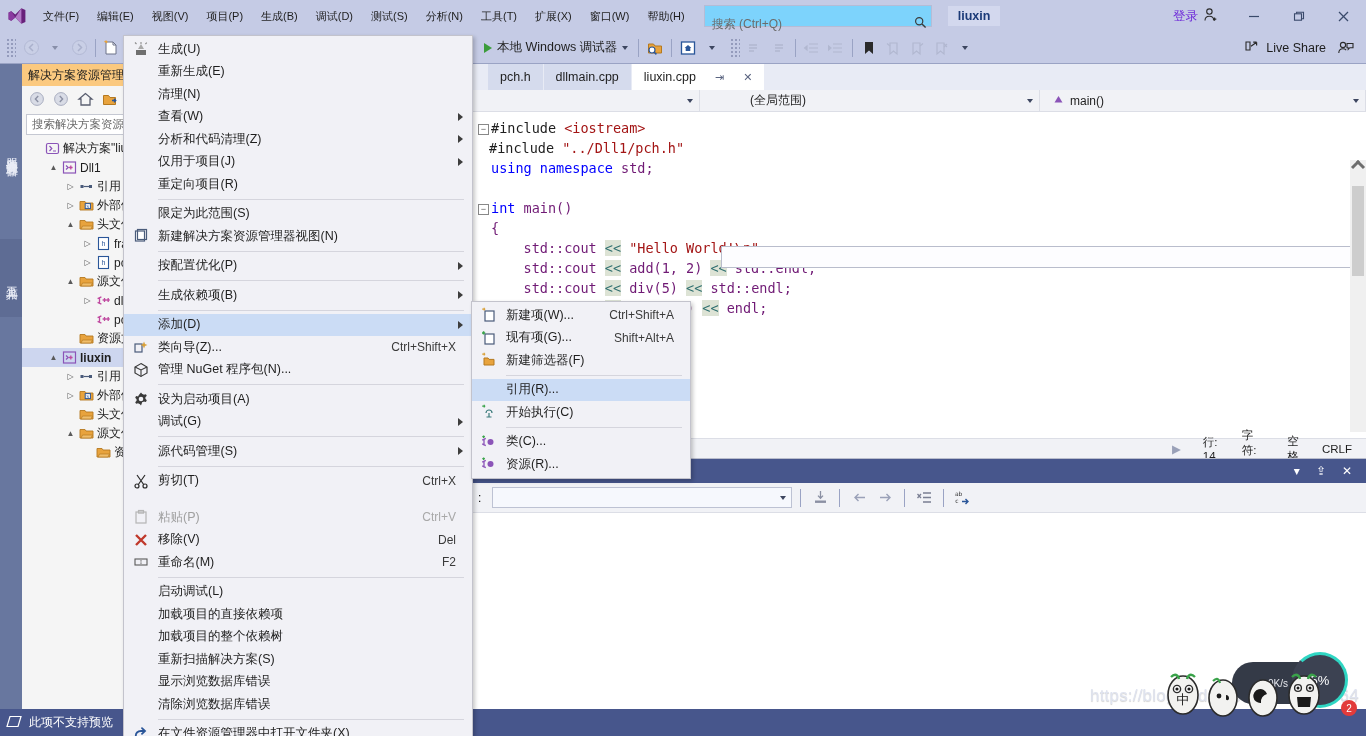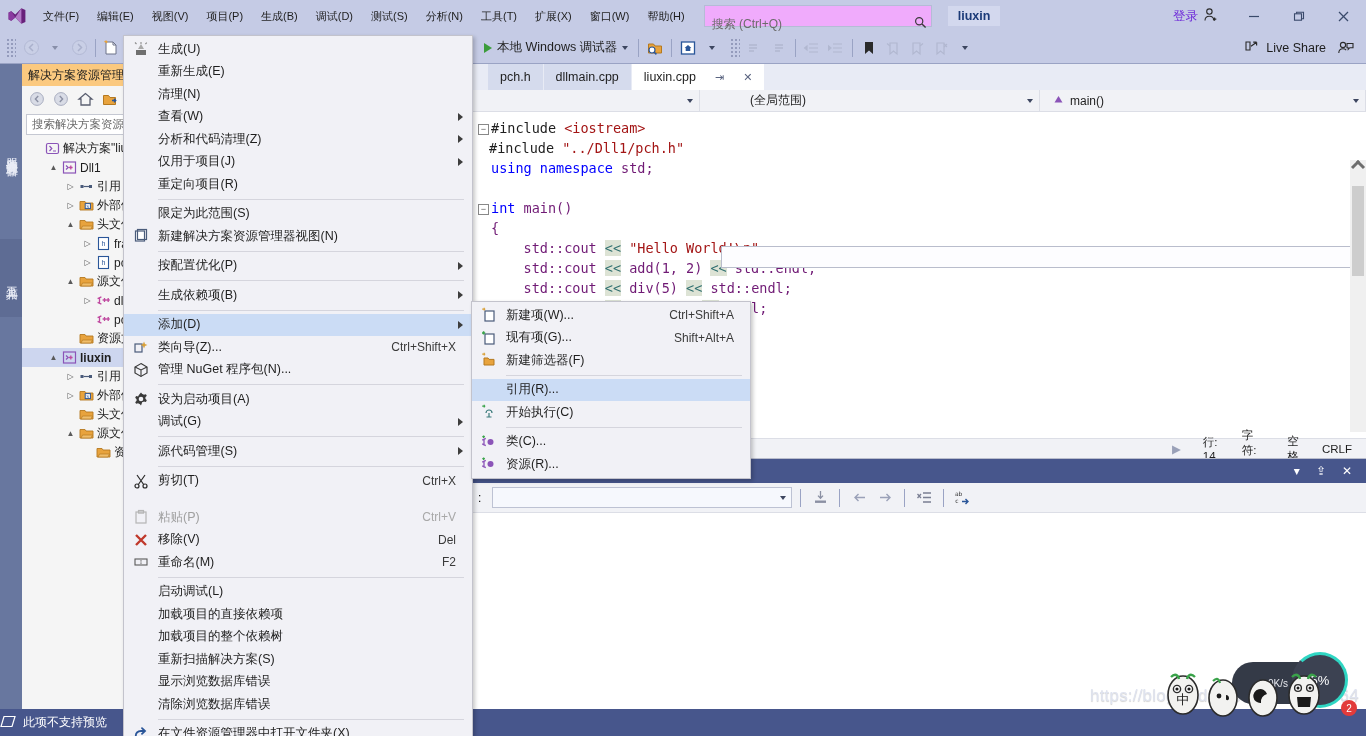--- a/index.html
+++ b/index.html
@@ -18,21 +18,21 @@
     background: #c5cbe5;
     display: flex; align-items: center;
   }
   .vs-logo { width: 34px; display: flex; justify-content: center; align-items: center; }
   .vs-logo svg { display: block; }
   .menu-item {
     padding: 4px 9px; font-size: 11px; color: #1e1e1e; white-space: nowrap;
     line-height: 18px;
   }
   .qsearch {
-    margin-left: 10px; width: 228px; height: 22px; background: #f0abfc;
+    margin-left: 10px; width: 228px; height: 22px; background: #7dd3fc;
     border: 1px solid #b5bcd6; display: flex; align-items: center;
     padding: 16px 4px 0 7px; color: #6b6b6b; font-size: 12px;
   }
   .qsearch .ph { flex: 1; }
   .acct {
     margin-left: 16px; background: #d3d8ee; color: #1b3a78; font-weight: bold;
     padding: 3px 10px; font-size: 12.5px;
   }
   .tb-right { margin-left: auto; display: flex; align-items: center; height: 32px; }
   .signin { display: flex; align-items: center; gap: 5px; padding: 0 12px; font-size: 12.5px; color: #6d28d9; }
@@ -115,21 +115,21 @@
   .btmwin-header { height: 24px; background: #47568c; display: flex; align-items: center;
                    padding: 0 6px; color: #fff; font-size: 12px; }
   .btmwin-toolbar { height: 30px; background: #f1f2f6; display: flex; align-items: center; gap: 4px;
                     padding: 0 6px; border-bottom: 1px solid #dcdee6; }
   .bw-combo { width: 300px; height: 21px; background: #f6f8fd; border: 1px solid #bdc2d3;
               display: flex; align-items: center; justify-content: flex-end; padding-right: 5px; }
   .bw-body { background: #fff; height: 197px; }
 
   
   .statusbar { position: absolute; left: 0; bottom: 0; width: 1366px; height: 27px; background: #47568c;
-               display: flex; align-items: center; color: #fff; font-size: 12px; gap: 7px; }
+               display: flex; align-items: center; color: #fff; font-size: 12px; padding-left: 6px; gap: 7px; }
   .sb-right { margin-left: auto; display: flex; align-items: center; gap: 10px; padding-right: 8px; }
 
   
   .menu {
     position: absolute; background: #f1f1f6; border: 1px solid #c3c3cc;
     box-shadow: 2px 2px 4px rgba(0,0,0,.22); font-size: 12.5px; color: #1e1e1e;
     padding: 2px 0; z-index: 50;
   }
   .mi { height: 22.5px; display: flex; align-items: center; position: relative; padding-left: 0; }
   .mi.hot { background: #cbdcf5; }
@@ -137,21 +137,21 @@
   .mi .ico { width: 34px; display: flex; align-items: center; justify-content: center; }
   .mi .lbl { flex: 1; }
   .mi .key { color: #3a3a3a; padding-right: 16px; font-size: 12px; }
   .mi.disabled .key { color: #a8a8a8; }
   .mi .arrow { position: absolute; right: 9px; width: 0; height: 0;
                border-top: 4px solid transparent; border-bottom: 4px solid transparent;
                border-left: 5px solid #3d3d3d; }
   .msep { height: 1px; background: #d5d5dd; margin: 3px 8px 3px 34px; }
 
   #project-menu { left: 123px; top: 35px; width: 350px; }
-  #add-submenu { left: 471px; top: 301px; width: 280px; }
+  #add-submenu { left: 471px; top: 301px; width: 220px; }
 
   
   .watermark { position: absolute; left: 1090px; bottom: 30px; font-size: 17px; color: #dfe3ef;
                font-family: "Liberation Sans", sans-serif; letter-spacing: .2px; z-index: 60;
                text-shadow: 0 1px 1px rgba(0,0,0,.18); white-space: nowrap; }
   .float-widget { position: absolute; z-index: 61; }
   .netbox { left: 1232px; top: 662px; width: 92px; height: 42px; background: #343a47;
             border-radius: 21px; color: #e7e9ee; font-size: 10px; display: flex;
             align-items: center; justify-content: center; flex-direction: column; }
   .cpuring { left: 1292px; top: 652px; width: 56px; height: 56px; border-radius: 50%;

